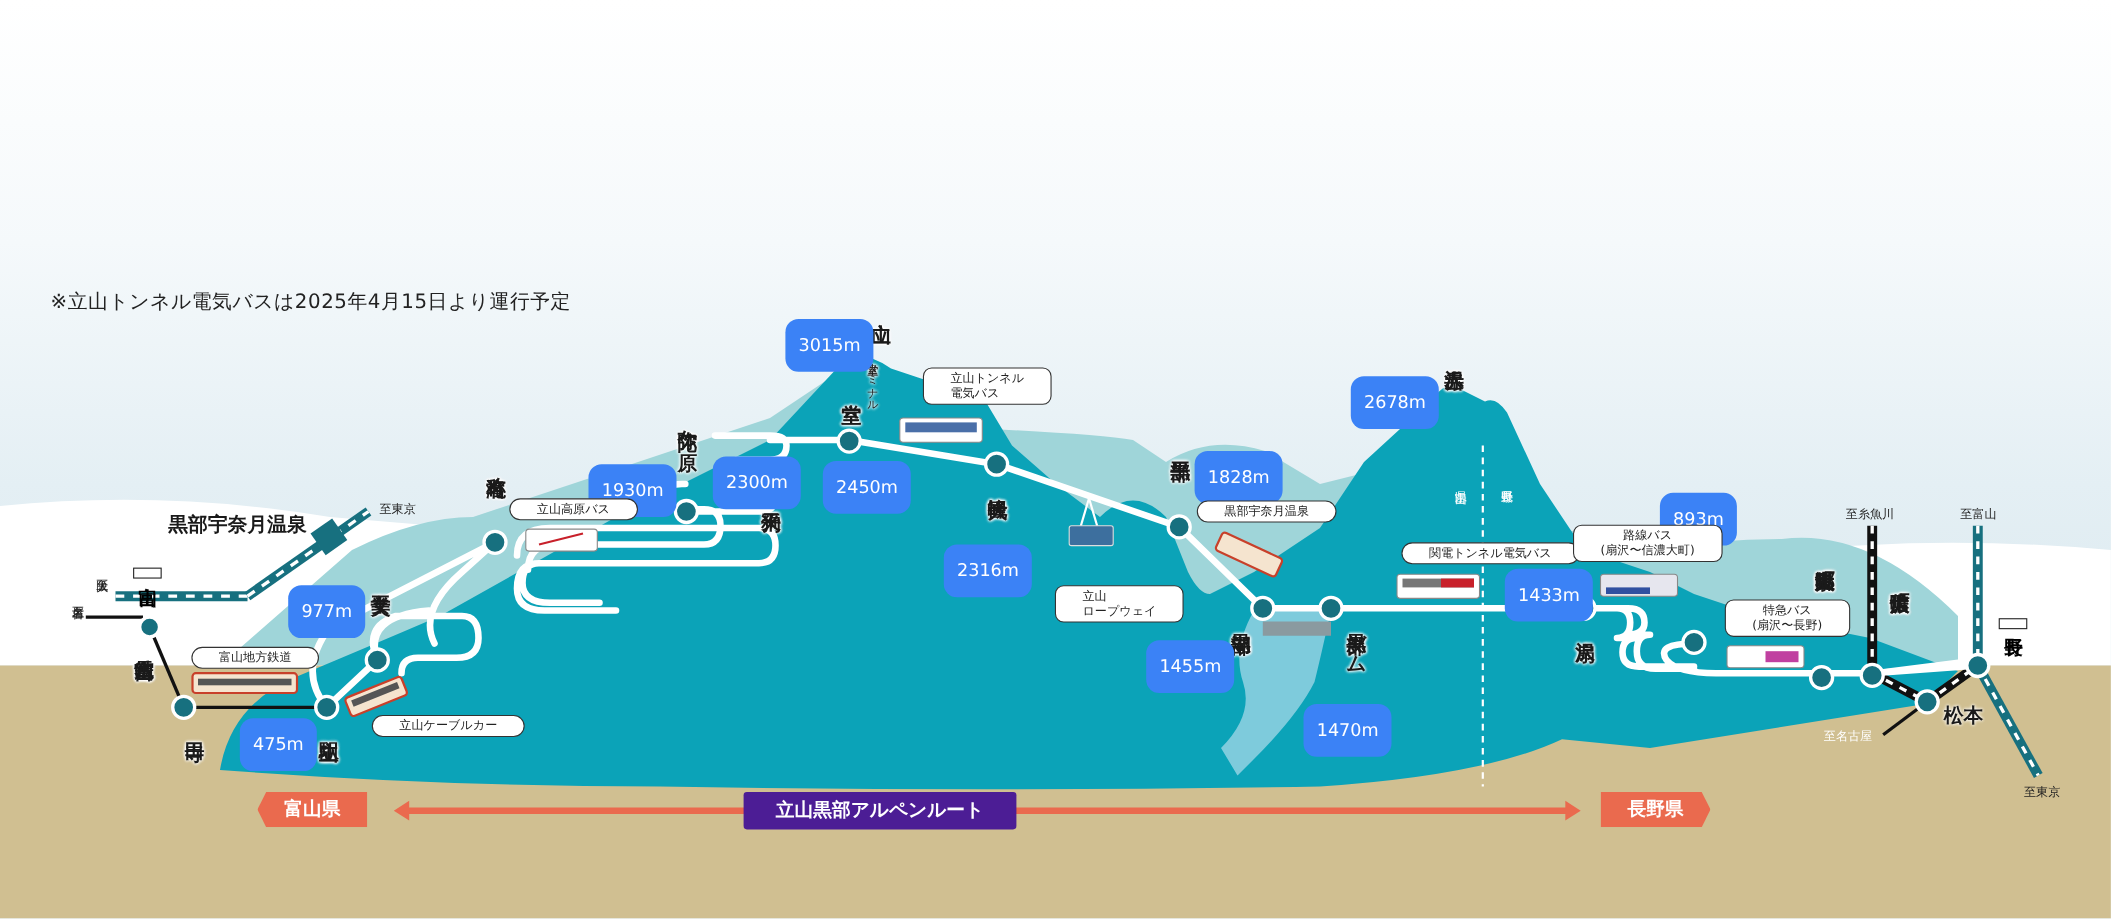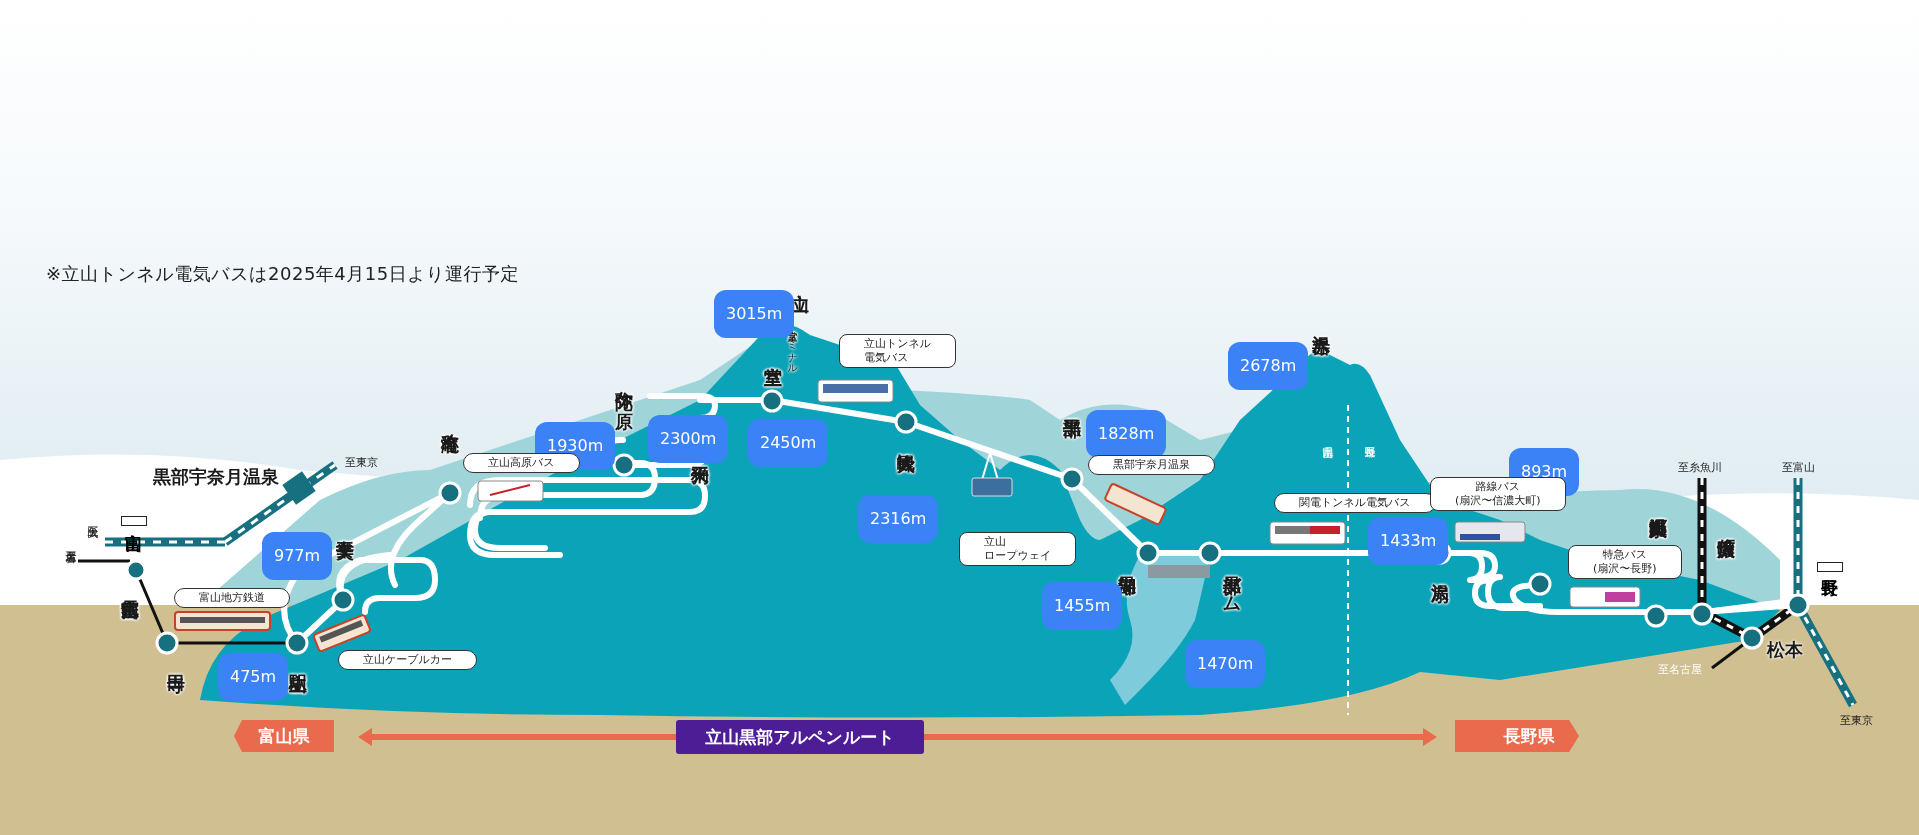--- a/index.html
+++ b/index.html
@@ -20,21 +20,21 @@
   .tiny.v{writing-mode:vertical-rl;text-orientation:upright;line-height:12px;}
   .tiny.white{color:#fff;}
   .callout{position:absolute;background:#fff;border:1.5px solid #333;border-radius:8px;
            font-size:11px;color:#222;padding:2px 24px;text-align:center;line-height:14px;white-space:nowrap;}
   .callout.pill{border-radius:12px;}
   .boxlabel{position:absolute;background:#fff;border:1.5px solid #222;writing-mode:vertical-rl;
             text-orientation:upright;font-size:17px;font-weight:bold;padding:4px 2px;line-height:20px;}
   .pref{position:absolute;background:#ea6a4e;color:#fff;font-size:17px;font-weight:bold;
         height:32px;line-height:32px;text-align:center;}
   .pref-left{left:234px;top:720px;width:100px;clip-path:polygon(8% 0,100% 0,100% 100%,8% 100%,0 50%);}
-  .pref-right{left:1455px;top:720px;width:100px;clip-path:polygon(0 0,92% 0,100% 50%,92% 100%,0 100%);padding-left:24px;}
+  .pref-right{left:1455px;top:720px;width:100px;clip-path:polygon(0 0,92% 0,100% 50%,92% 100%,0 100%);}
   .route-title{position:absolute;left:676px;top:720px;width:248px;height:34px;line-height:34px;
                border-radius:3px;background:#4c1d95;color:#fff;font-size:17px;font-weight:bold;text-align:center;}
 </style>
 </head>
 <body>
 
 <svg id="map" viewBox="0 0 1919 835" xmlns="http://www.w3.org/2000/svg">
 
   <path d="M0 460 Q150 445 300 470 L420 480 L420 605 L0 605 Z" fill="#ffffff"></path>
   <path d="M1500 520 Q1700 480 1919 500 L1919 605 L1500 605 Z" fill="#ffffff"></path>

